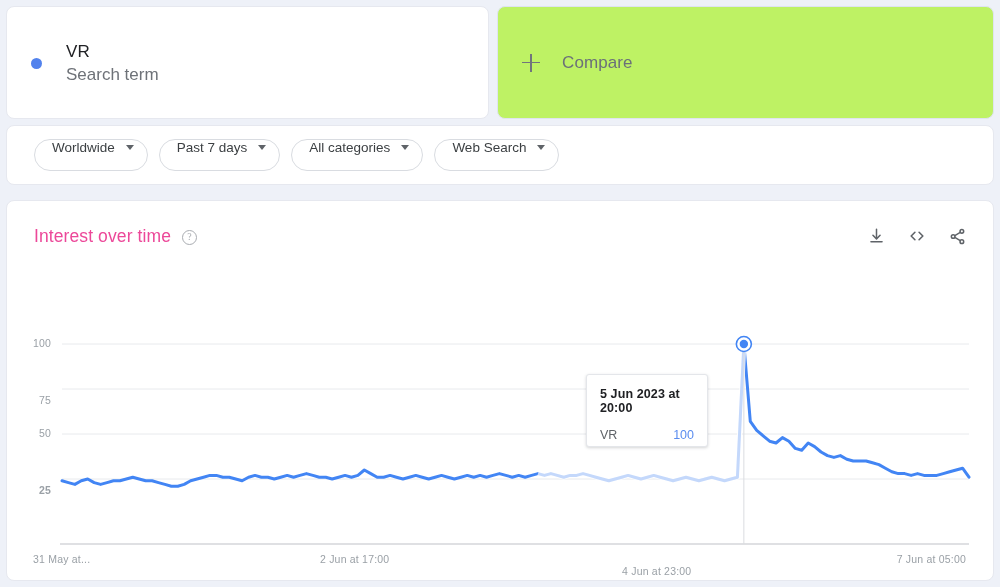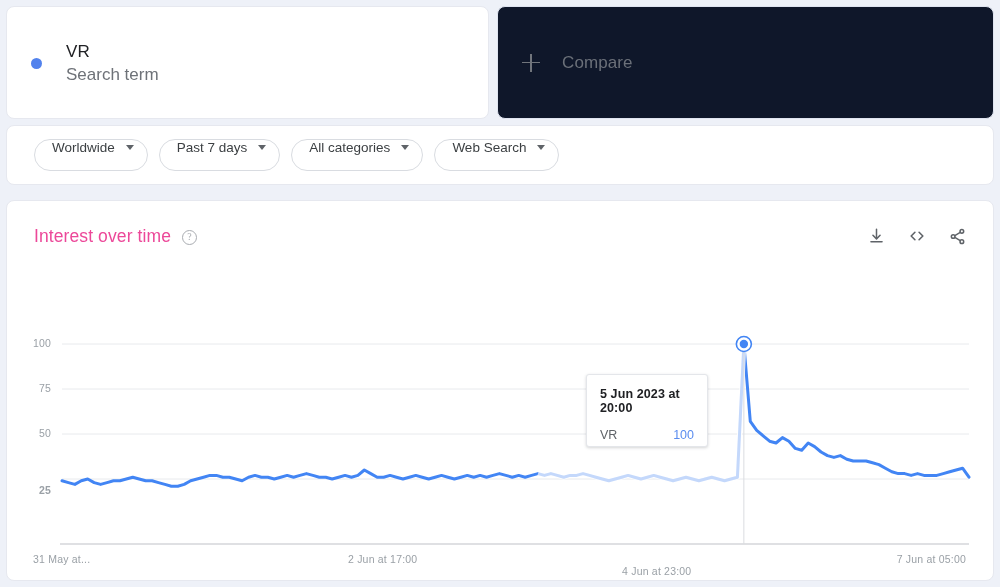--- a/index.html
+++ b/index.html
@@ -32,21 +32,21 @@
   }
   .term-text { display: flex; flex-direction: column; justify-content: center; }
   .term-title {
     font-size: 17px; color: #202124; line-height: 22px; letter-spacing: .1px;
   }
   .term-sub {
     font-size: 17px; color: #6e7278; line-height: 19px; margin-top: 2px;
   }
   .compare-card {
     flex: 1; height: 113px;
-    background: #0f172a;
+    background: #bef264;
     border: 1px solid #dfe4f0;
     border-radius: 8px;
     display: flex; align-items: center;
     padding-left: 24px;
     cursor: pointer;
   }
   .plus-icon {
     width: 18px; height: 18px; position: relative;
     margin-right: 22px; flex: 0 0 auto;
   }
@@ -218,25 +218,25 @@
           <path d="M55.00 219.80L61.43 221.60L67.87 223.40L74.30 219.80L80.73 218.00L87.16 221.60L93.60 223.40L100.03 221.60L106.46 219.80L112.89 219.80L119.33 218.00L125.76 216.20L132.19 218.00L138.62 219.80L145.06 219.80L151.49 221.60L157.92 223.40L164.35 225.20L170.79 225.20L177.22 223.40L183.65 219.80L190.09 218.00L196.52 216.20L202.95 214.40L209.38 214.40L215.82 216.20L222.25 216.20L228.68 218.00L235.11 219.80L241.55 216.20L247.98 214.40L254.41 216.20L260.84 216.20L267.28 218.00L273.71 216.20L280.14 214.40L286.57 216.20L293.01 214.40L299.44 212.60L305.87 214.40L312.30 216.20L318.74 216.20L325.17 218.00L331.60 216.20L338.04 214.40L344.47 216.20L350.90 214.40L357.33 209.00L363.77 212.60L370.20 216.20L376.63 216.20L383.06 214.40L389.50 216.20L395.93 218.00L402.36 216.20L408.79 214.40L415.23 216.20L421.66 218.00L428.09 216.20L434.52 214.40L440.96 216.20L447.39 218.00L453.82 216.20L460.26 214.40L466.69 216.20L473.12 214.40L479.55 216.20L485.99 214.40L492.42 212.60L498.85 214.40L505.28 216.20L511.72 214.40L518.15 216.20L524.58 214.40L531.01 212.60L537.45 214.40L543.88 212.60L550.31 214.40L556.74 216.20L563.18 214.40L569.61 214.40L576.04 212.60L582.48 214.40L588.91 216.20L595.34 218.00L601.77 219.80L608.21 218.00L614.64 216.20L621.07 214.40L627.50 216.20L633.94 218.00L640.37 216.20L646.80 214.40L653.23 216.20L659.67 218.00L666.10 219.80L672.53 218.00L678.96 216.20L685.40 218.00L691.83 219.80L698.26 218.00L704.70 216.20L711.13 218.00L717.56 219.80L723.99 218.00L730.43 216.20L736.86 83.00L743.29 160.40L749.72 169.40L756.16 174.80L762.59 180.20L769.02 182.00L775.45 176.60L781.89 180.20L788.32 187.40L794.75 189.20L801.18 182.00L807.62 185.60L814.05 191.00L820.48 194.60L826.91 196.40L833.35 194.60L839.78 198.20L846.21 200.00L852.65 200.00L859.08 200.00L865.51 201.80L871.94 203.60L878.38 207.20L884.81 210.80L891.24 212.60L897.67 212.60L904.11 214.40L910.54 212.60L916.97 214.40L923.40 214.40L929.84 214.40L936.27 212.60L942.70 210.80L949.13 209.00L955.57 207.20L962.00 216.20" fill="none" stroke="#4285f4" stroke-width="3" stroke-linejoin="round" stroke-linecap="round"></path>
           <path d="M531.01 212.60L537.45 214.40L543.88 212.60L550.31 214.40L556.74 216.20L563.18 214.40L569.61 214.40L576.04 212.60L582.48 214.40L588.91 216.20L595.34 218.00L601.77 219.80L608.21 218.00L614.64 216.20L621.07 214.40L627.50 216.20L633.94 218.00L640.37 216.20L646.80 214.40L653.23 216.20L659.67 218.00L666.10 219.80L672.53 218.00L678.96 216.20L685.40 218.00L691.83 219.80L698.26 218.00L704.70 216.20L711.13 218.00L717.56 219.80L723.99 218.00L730.43 216.20L736.86 83.00" fill="none" stroke="#ffffff" stroke-width="5" opacity=".82"></path>
           <path d="M531.01 212.60L537.45 214.40L543.88 212.60L550.31 214.40L556.74 216.20L563.18 214.40L569.61 214.40L576.04 212.60L582.48 214.40L588.91 216.20L595.34 218.00L601.77 219.80L608.21 218.00L614.64 216.20L621.07 214.40L627.50 216.20L633.94 218.00L640.37 216.20L646.80 214.40L653.23 216.20L659.67 218.00L666.10 219.80L672.53 218.00L678.96 216.20L685.40 218.00L691.83 219.80L698.26 218.00L704.70 216.20L711.13 218.00L717.56 219.80L723.99 218.00L730.43 216.20L736.86 83.00" fill="none" stroke="#4285f4" stroke-width="3" opacity=".16" stroke-linejoin="round"></path>
           <line x1="736.8581560283687" x2="736.8581560283687" y1="83" y2="283" stroke="#dadce0" stroke-width="1"></line>
           <circle cx="736.8581560283687" cy="83" r="7.5" fill="#fff" stroke="#4285f4" stroke-width="1.6"></circle>
           <circle cx="736.8581560283687" cy="83" r="4.2" fill="#4285f4"></circle>
         </svg>
     </div>
 
   <div class="ytick" style="left: 10px; top: 136px;">100</div>
-      <div class="ytick" style="left: 10px; top: 181px;">75</div>
+      <div class="ytick" style="left: 10px; top: 193px;">75</div>
       <div class="ytick" style="left: 10px; top: 226px;">50</div>
       <div class="ytick" style="left: 10px; top: 283px; font-weight: bold;">25</div>
       <div class="xtick" style="top: 352px; left: 26px;">31 May at...</div>
-      <div class="xtick" style="top: 352px; left: 313.031px; margin-left: 28px;">2 Jun at 17:00</div>
+      <div class="xtick" style="top: 352px; left: 313.031px;">2 Jun at 17:00</div>
       <div class="xtick" style="top: 364px; left: 615.062px;">4 Jun at 23:00</div>
       <div class="xtick" style="top: 352px; left: auto; right: 27px;">7 Jun at 05:00</div>
     </div>
 
   <div class="tooltip">
     <div class="tt-date">5 Jun 2023 at 20:00</div>
     <div class="tt-row">
       <span class="tt-name">VR</span>
       <span class="tt-val">100</span>
     </div>

